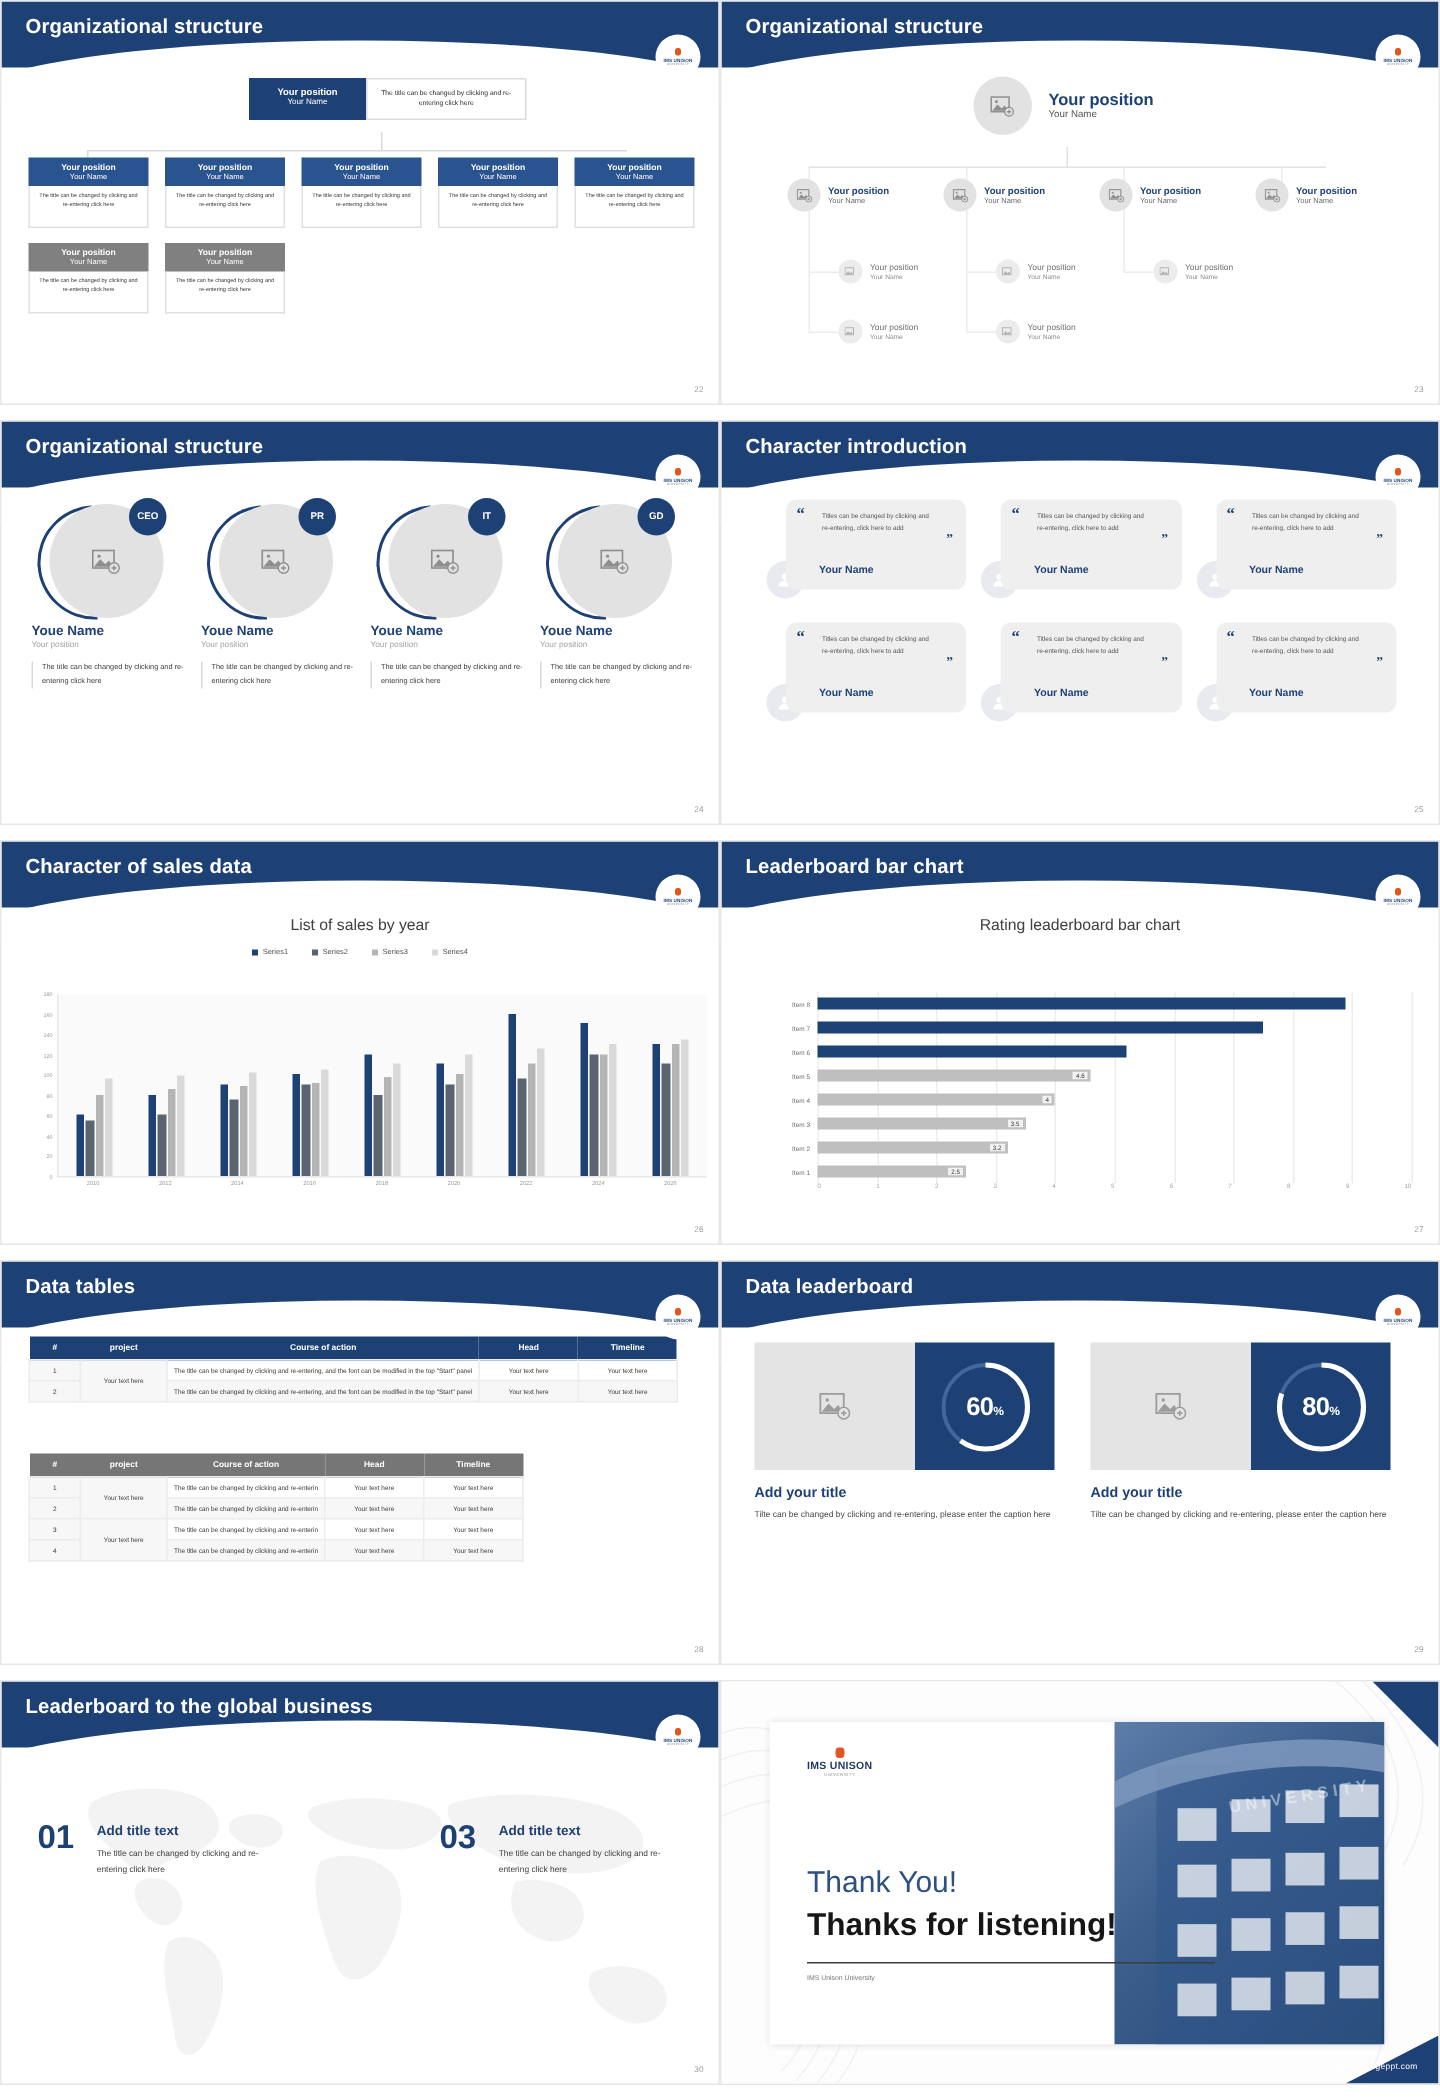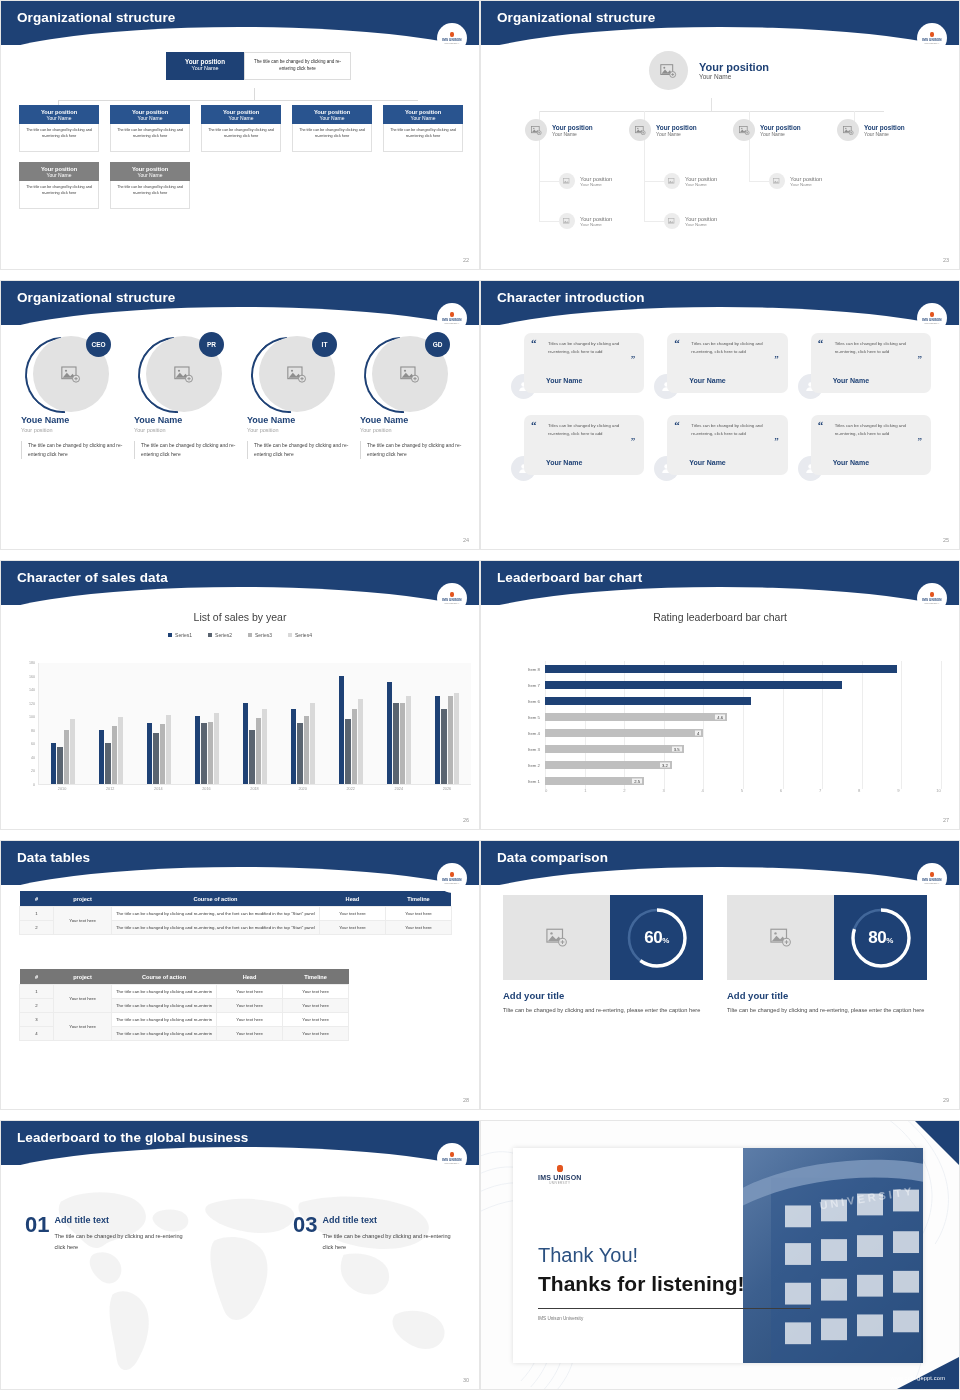--- a/index.html
+++ b/index.html
@@ -137,21 +137,21 @@
   .s29-gray { flex:1; background:#e4e4e4; display:flex; align-items:center; justify-content:center; }
   .s29-blue { width:93px; background:#1e4175; display:flex; align-items:center; justify-content:center; position:relative; }
   .s29-pct { position:absolute; color:#fff; font-size:17px; font-weight:700; letter-spacing:-.5px;text-align:center; }
   .s29-pct sub { font-size:8px; vertical-align:baseline; }
   .s29-t { margin-top:10px; font-size:9.5px; font-weight:bold; color:#1e4175; }
   .s29-d { margin-top:4px; font-size:5.7px; color:#4a4a4a; line-height:1.8; }
 
   
   .s30-map { position:absolute; left:0; top:0; right:0; bottom:0; opacity:.5; }
   .s30-items { position:absolute; left:24px; top:48px; display:flex; gap:108px; }
-  .s30-it { display:flex; gap:5px; width:160px; }
+  .s30-it { display:flex; gap:15px; width:160px; }
   .s30-num { font-size:22px; font-weight:bold; color:#1e4175; line-height:.95; }
   .s30-t { font-size:9px; font-weight:bold; color:#1e4175; }
   .s30-d { margin-top:6px; font-size:5.6px; color:#3f3f3f; line-height:1.95; }
 
   
   .s31 { position:absolute; inset:0; background:#fdfdfd; }
   .s31-corner-tr { position:absolute; right:0; top:0; width:0; height:0; border-top:44px solid #1e4175; border-left:44px solid transparent; }
   .s31-corner-br { position:absolute; right:0; bottom:0; width:0; height:0; border-bottom:32px solid #1e4175; border-left:62px solid transparent; }
   .s31-card { position:absolute; left:32px; top:27px; right:36px; bottom:26px; background:#fff; box-shadow:0 0 5px rgba(0,0,0,.13); overflow:hidden; }
   .s31-photo { position:absolute; right:0; top:0; bottom:0; width:180px;
@@ -920,21 +920,21 @@
         </tbody>
       </table>
     </div>
     <div class="pnum">28</div>
   </div>
 
   <div class="slide">
     <div class="hdr">
         <div class="hdr-curve"></div>
       </div>
-    <div class="hdr-title">Data comparison</div>
+    <div class="hdr-title">Data leaderboard</div>
     <div class="logo">
         <div class="dot"></div>
         <div class="ln">IMS UNISON</div>
         <div class="ln2">UNIVERSITY</div>
       </div>
     <div class="body">
       <div class="s29-wrap">
         <div class="s29-col">
           <div class="s29-imgs">
             <div class="s29-gray">

